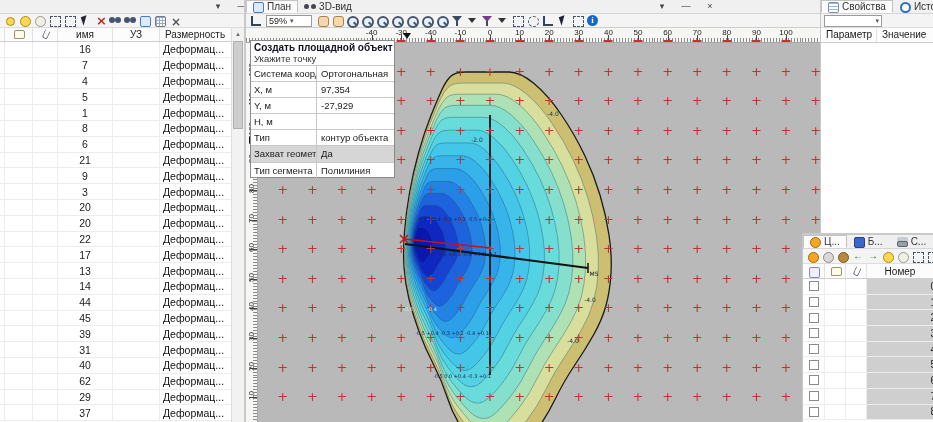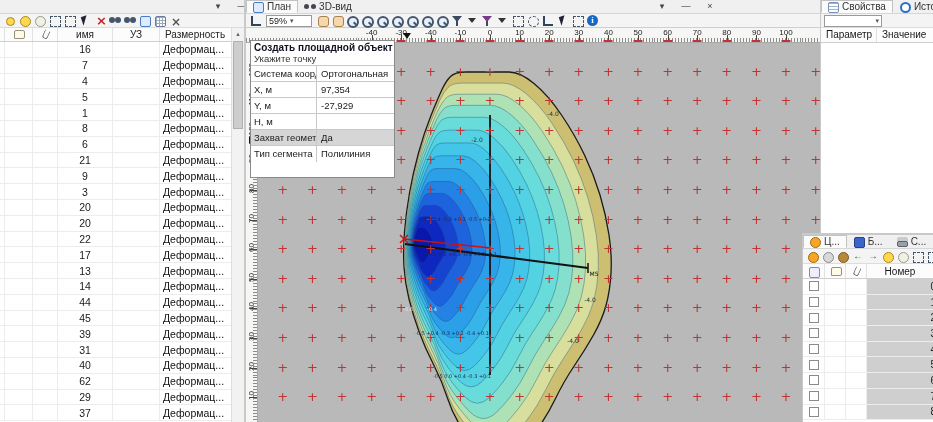--- a/index.html
+++ b/index.html
@@ -772,20 +772,24 @@
             <div class="dval">97,354</div>
           </div>
           <div class="drow">
             <div class="dlab">Y, м</div>
             <div class="dval">-27,929</div>
           </div>
           <div class="drow">
             <div class="dlab">Н, м</div>
             <div class="dval"></div>
           </div>
+          <div class="drow">
+            <div class="dlab">Тип</div>
+            <div class="dval">контур объекта</div>
+          </div>
           <div class="drow hl">
             <div class="dlab">Захват геометрии</div>
             <div class="dval">Да</div>
           </div>
           <div class="drow">
             <div class="dlab">Тип сегмента</div>
             <div class="dval">Полилиния</div>
           </div>
         </div>
     </div>

